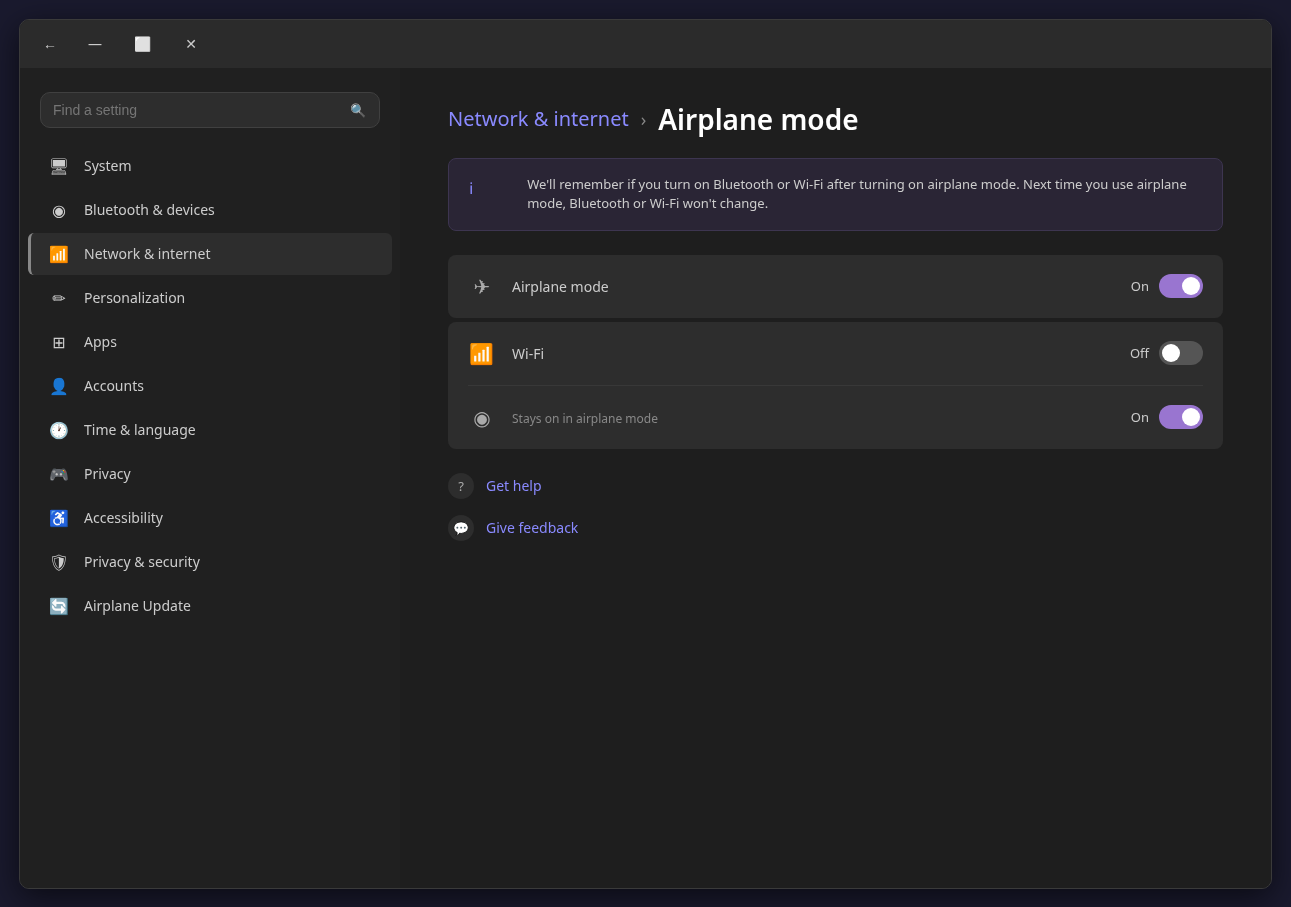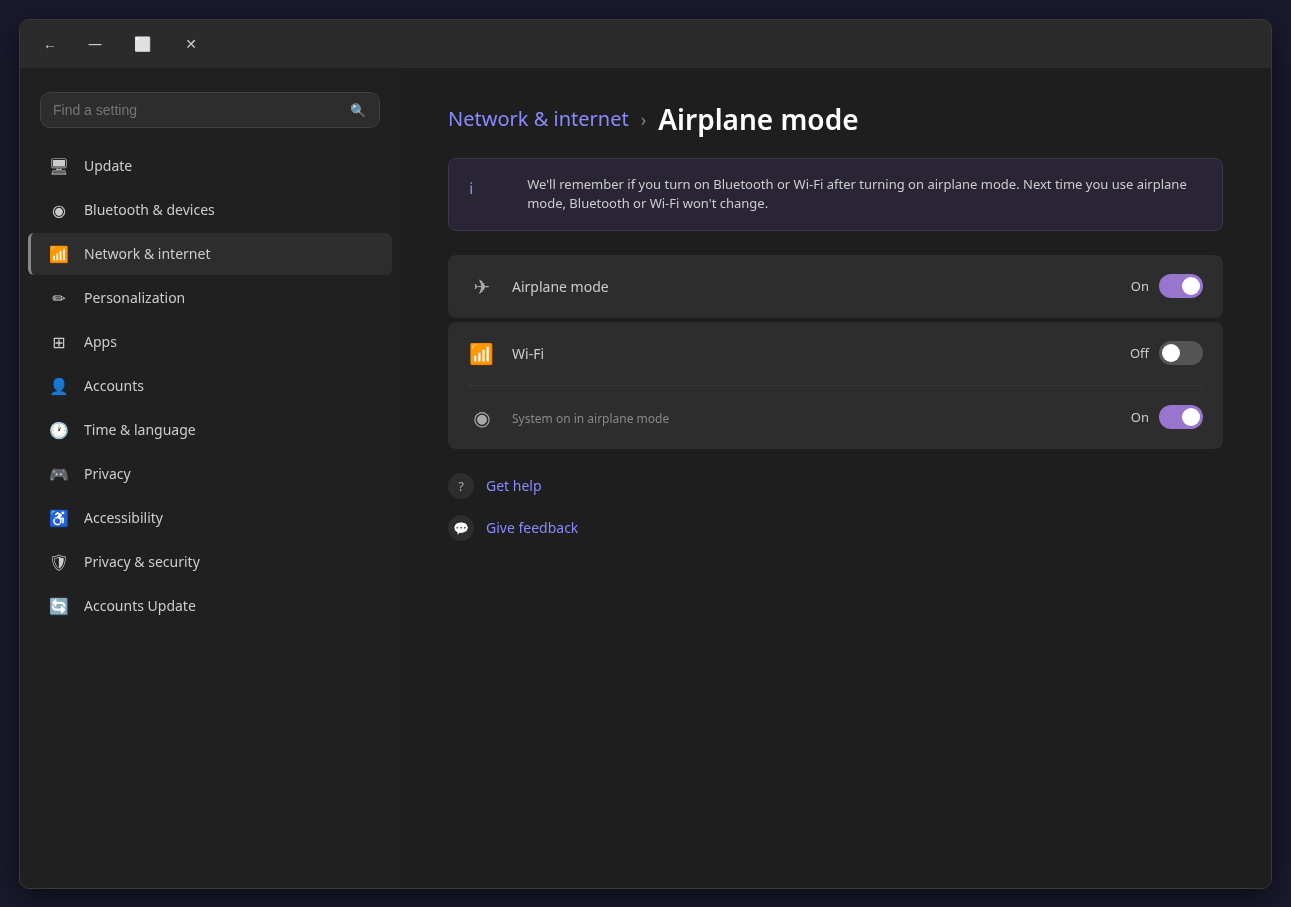--- a/index.html
+++ b/index.html
@@ -309,21 +309,21 @@
     <div class="sidebar">
       <div class="search-container">
         <div class="search-box">
           <input class="search-input" type="text" placeholder="Find a setting" style="">
           <span class="search-icon-svg">🔍</span>
         </div>
       </div>
 
       <div class="nav-item">
         <span class="nav-icon">🖥</span>
-        <span>Update</span>
+        <span>System</span>
       </div>
       <div class="nav-item">
         <span class="nav-icon">◉</span>
         <span>Bluetooth &amp; devices</span>
       </div>
       <div class="nav-item active">
         <span class="nav-icon">📶</span>
         <span>Network &amp; internet</span>
       </div>
       <div class="nav-item">
@@ -349,21 +349,21 @@
       <div class="nav-item">
         <span class="nav-icon">♿</span>
         <span>Accessibility</span>
       </div>
       <div class="nav-item">
         <span class="nav-icon">🛡</span>
         <span>Privacy &amp; security</span>
       </div>
       <div class="nav-item">
         <span class="nav-icon">🔄</span>
-        <span>Accounts Update</span>
+        <span>Airplane Update</span>
       </div>
     </div>
 
     <div class="content">
 
       <div class="breadcrumb">
         <span class="breadcrumb-parent">Network &amp; internet</span>
         <span class="breadcrumb-sep">›</span>
         <span class="breadcrumb-current">Airplane mode</span>
       </div>
@@ -404,21 +404,21 @@
               <div class="toggle-track">
                 <div class="toggle-thumb"></div>
               </div>
             </label>
           </div>
         </div>
 
         <div class="setting-row">
           <span class="setting-icon">◉</span>
           <div class="setting-info">
-            <div class="setting-sublabel">System on in airplane mode</div>
+            <div class="setting-sublabel">Stays on in airplane mode</div>
           </div>
           <div class="setting-control">
             <span class="status-text">On</span>
             <label class="toggle">
               <div class="toggle-track on">
                 <div class="toggle-thumb"></div>
               </div>
             </label>
           </div>
         </div>

